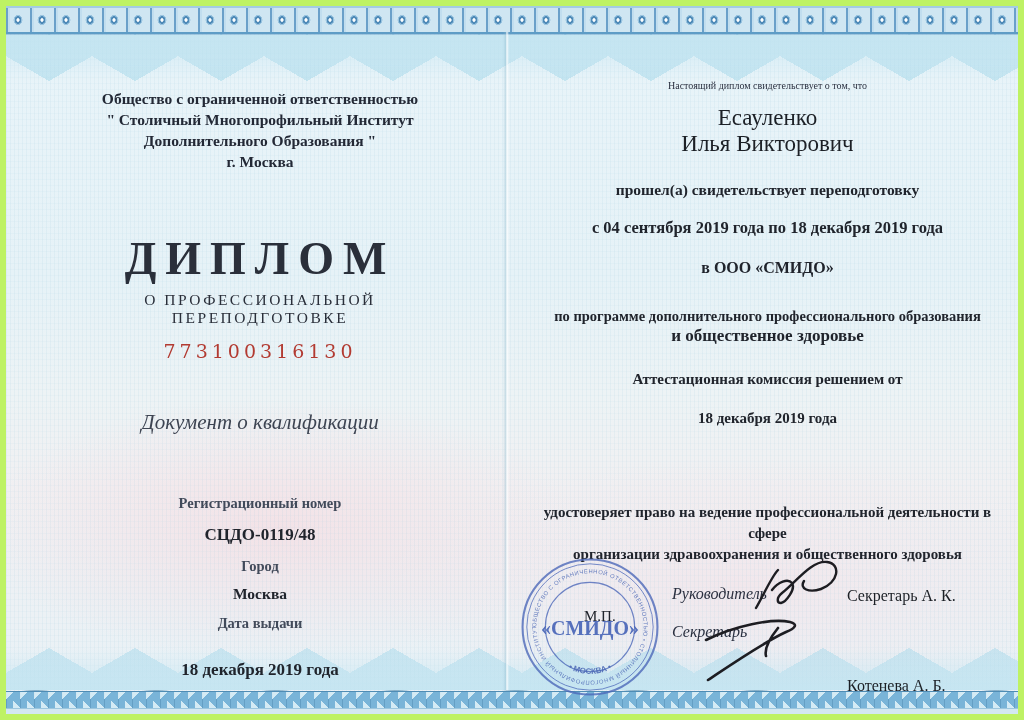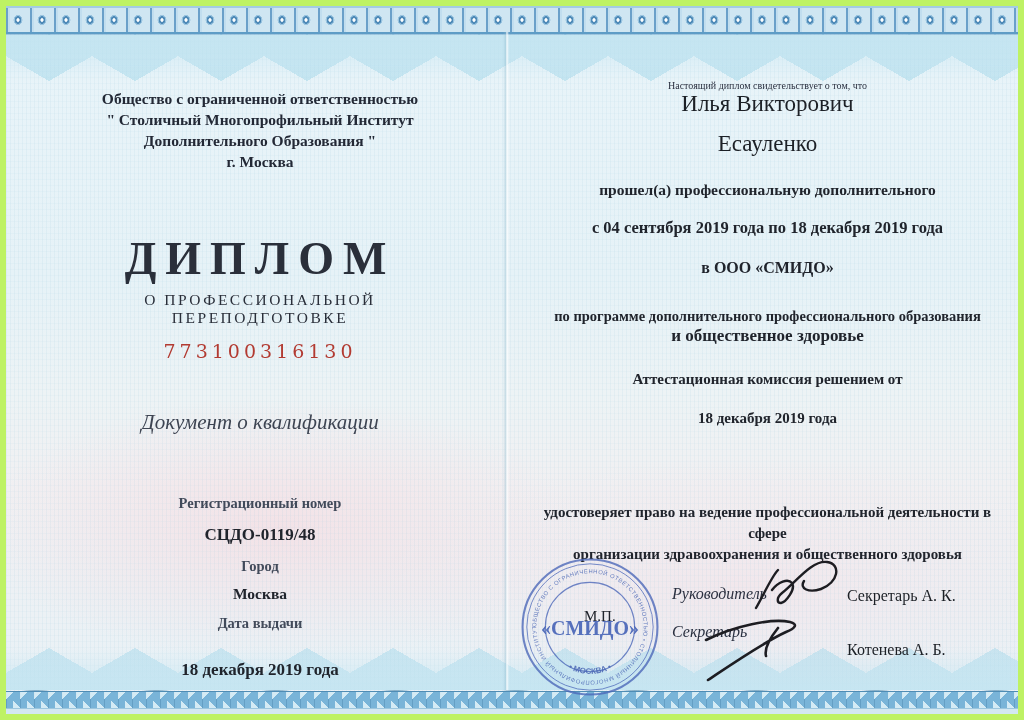--- a/index.html
+++ b/index.html
@@ -99,21 +99,21 @@
   .entitlement{font-size:15px;line-height:21px;font-weight:bold;}
   .entitlement-1{margin-top:75px;}
   
   .stamp{position:absolute;left:514px;top:551px;width:152px;height:152px;}
   .mp{position:absolute;left:584px;top:608px;font-size:15px;color:#20242c;}
   .sig-role{position:absolute;font-size:16px;font-style:italic;color:#2a3040;}
   .sig-role-1{left:672px;top:585px;}
   .sig-role-2{left:672px;top:623px;}
   .sig-name{position:absolute;font-size:16px;color:#1c2026;}
   .sig-name-1{left:847px;top:587px;}
-  .sig-name-2{left:847px;top:641px;}
+  .sig-name-2{left:847px;top:677px;}
   .sig-svg{position:absolute;}
   .sig-svg-1{left:748px;top:556px;width:105px;height:58px;}
   .sig-svg-2{left:694px;top:606px;width:130px;height:80px;}
 </style>
 </head>
 <body>
 
 <div class="diploma">
   <div class="paper"></div>
   <div class="texture"></div>
@@ -139,23 +139,23 @@
     <p class="line label reg-label">Регистрационный номер</p>
     <p class="line reg-value">СЦДО-0119/48</p>
     <p class="line label city-label">Город</p>
     <p class="line city-value">Москва</p>
     <p class="line label date-label">Дата выдачи</p>
     <p class="line date-value">18 декабря 2019 года</p>
   </div>
 
   <div class="col col-right">
     <p class="line statement">Настоящий диплом свидетельствует о том, что</p>
+    <p class="line name name-first">Есауленко</p>
     <p class="line name">Илья Викторович</p>
-    <p class="line name name-first">Есауленко</p>
-    <p class="line completion">прошел(а) профессиональную дополнительного</p>
+    <p class="line completion">прошел(а) свидетельствует переподготовку</p>
     <p class="line period">с 04 сентября 2019 года по 18 декабря 2019 года</p>
     <p class="line org">в ООО «СМИДО»</p>
     <p class="line program-label">по программе дополнительного профессионального образования</p>
     <p class="line program">и общественное здоровье</p>
     <p class="line commission">Аттестационная комиссия решением от</p>
     <p class="line commission-date">18 декабря 2019 года</p>
     <p class="line entitlement entitlement-1">удостоверяет право на ведение профессиональной деятельности в сфере</p>
     <p class="line entitlement">организации здравоохранения и общественного здоровья</p>
   </div>
 

